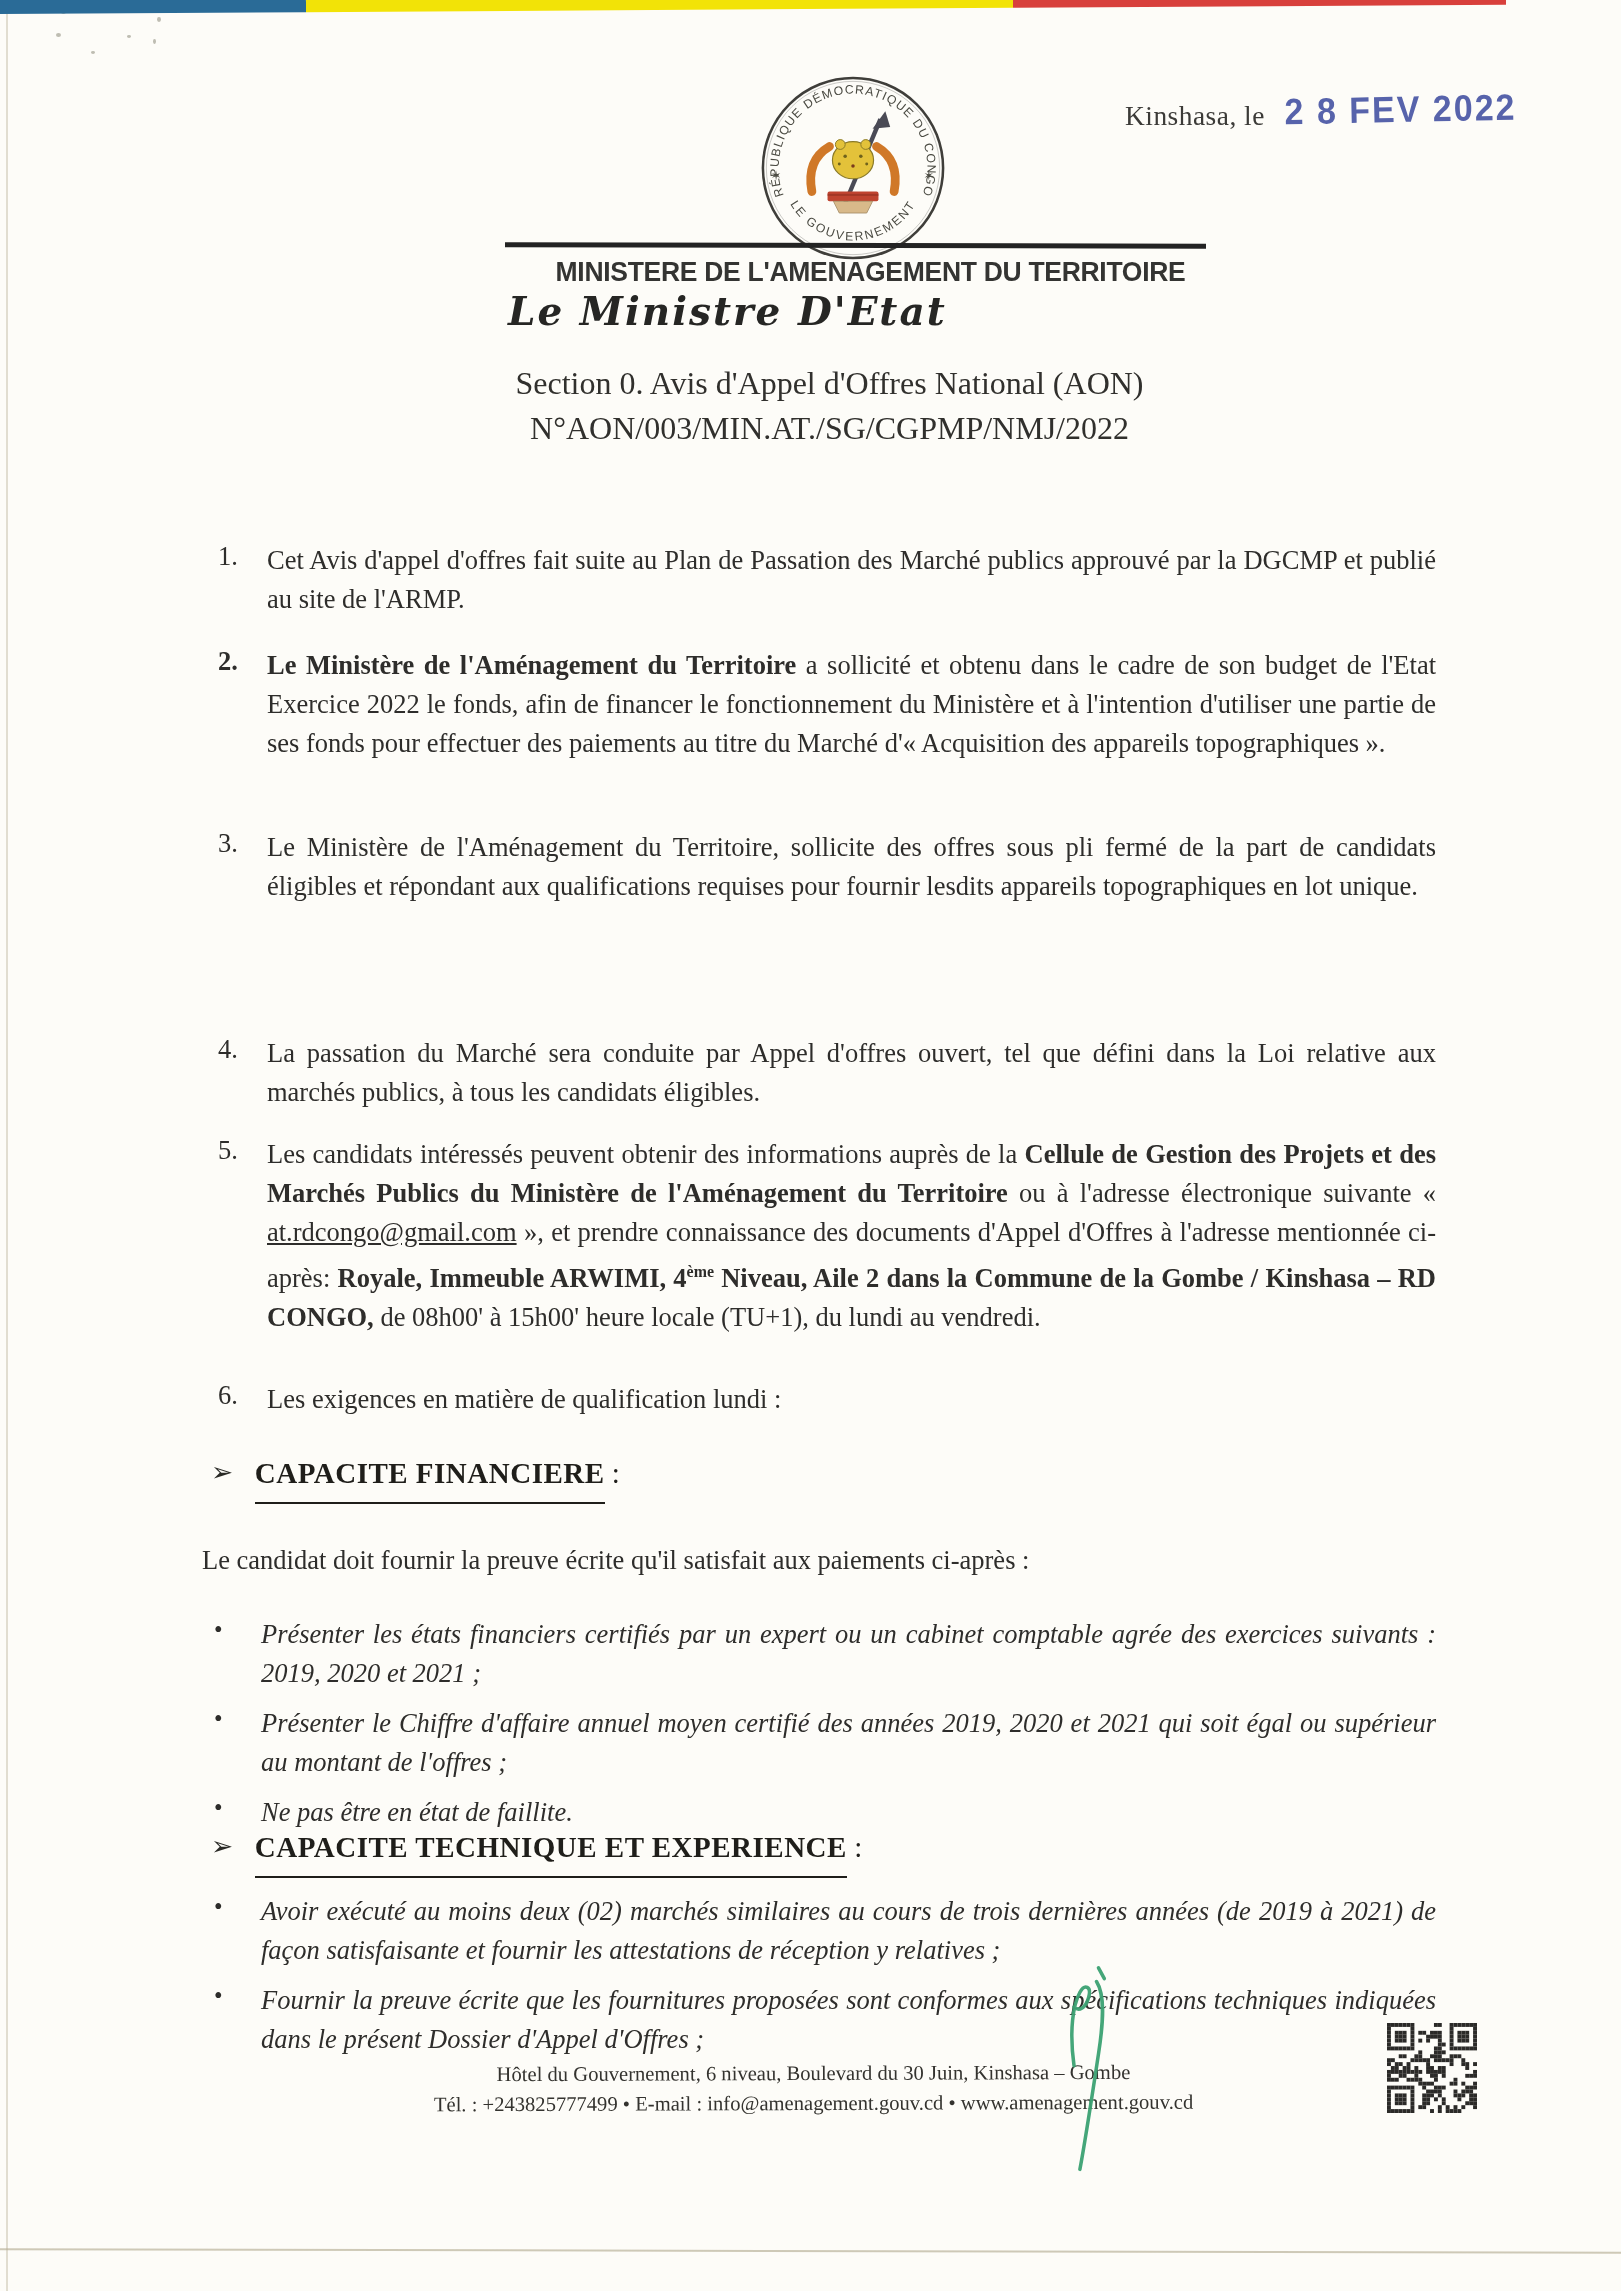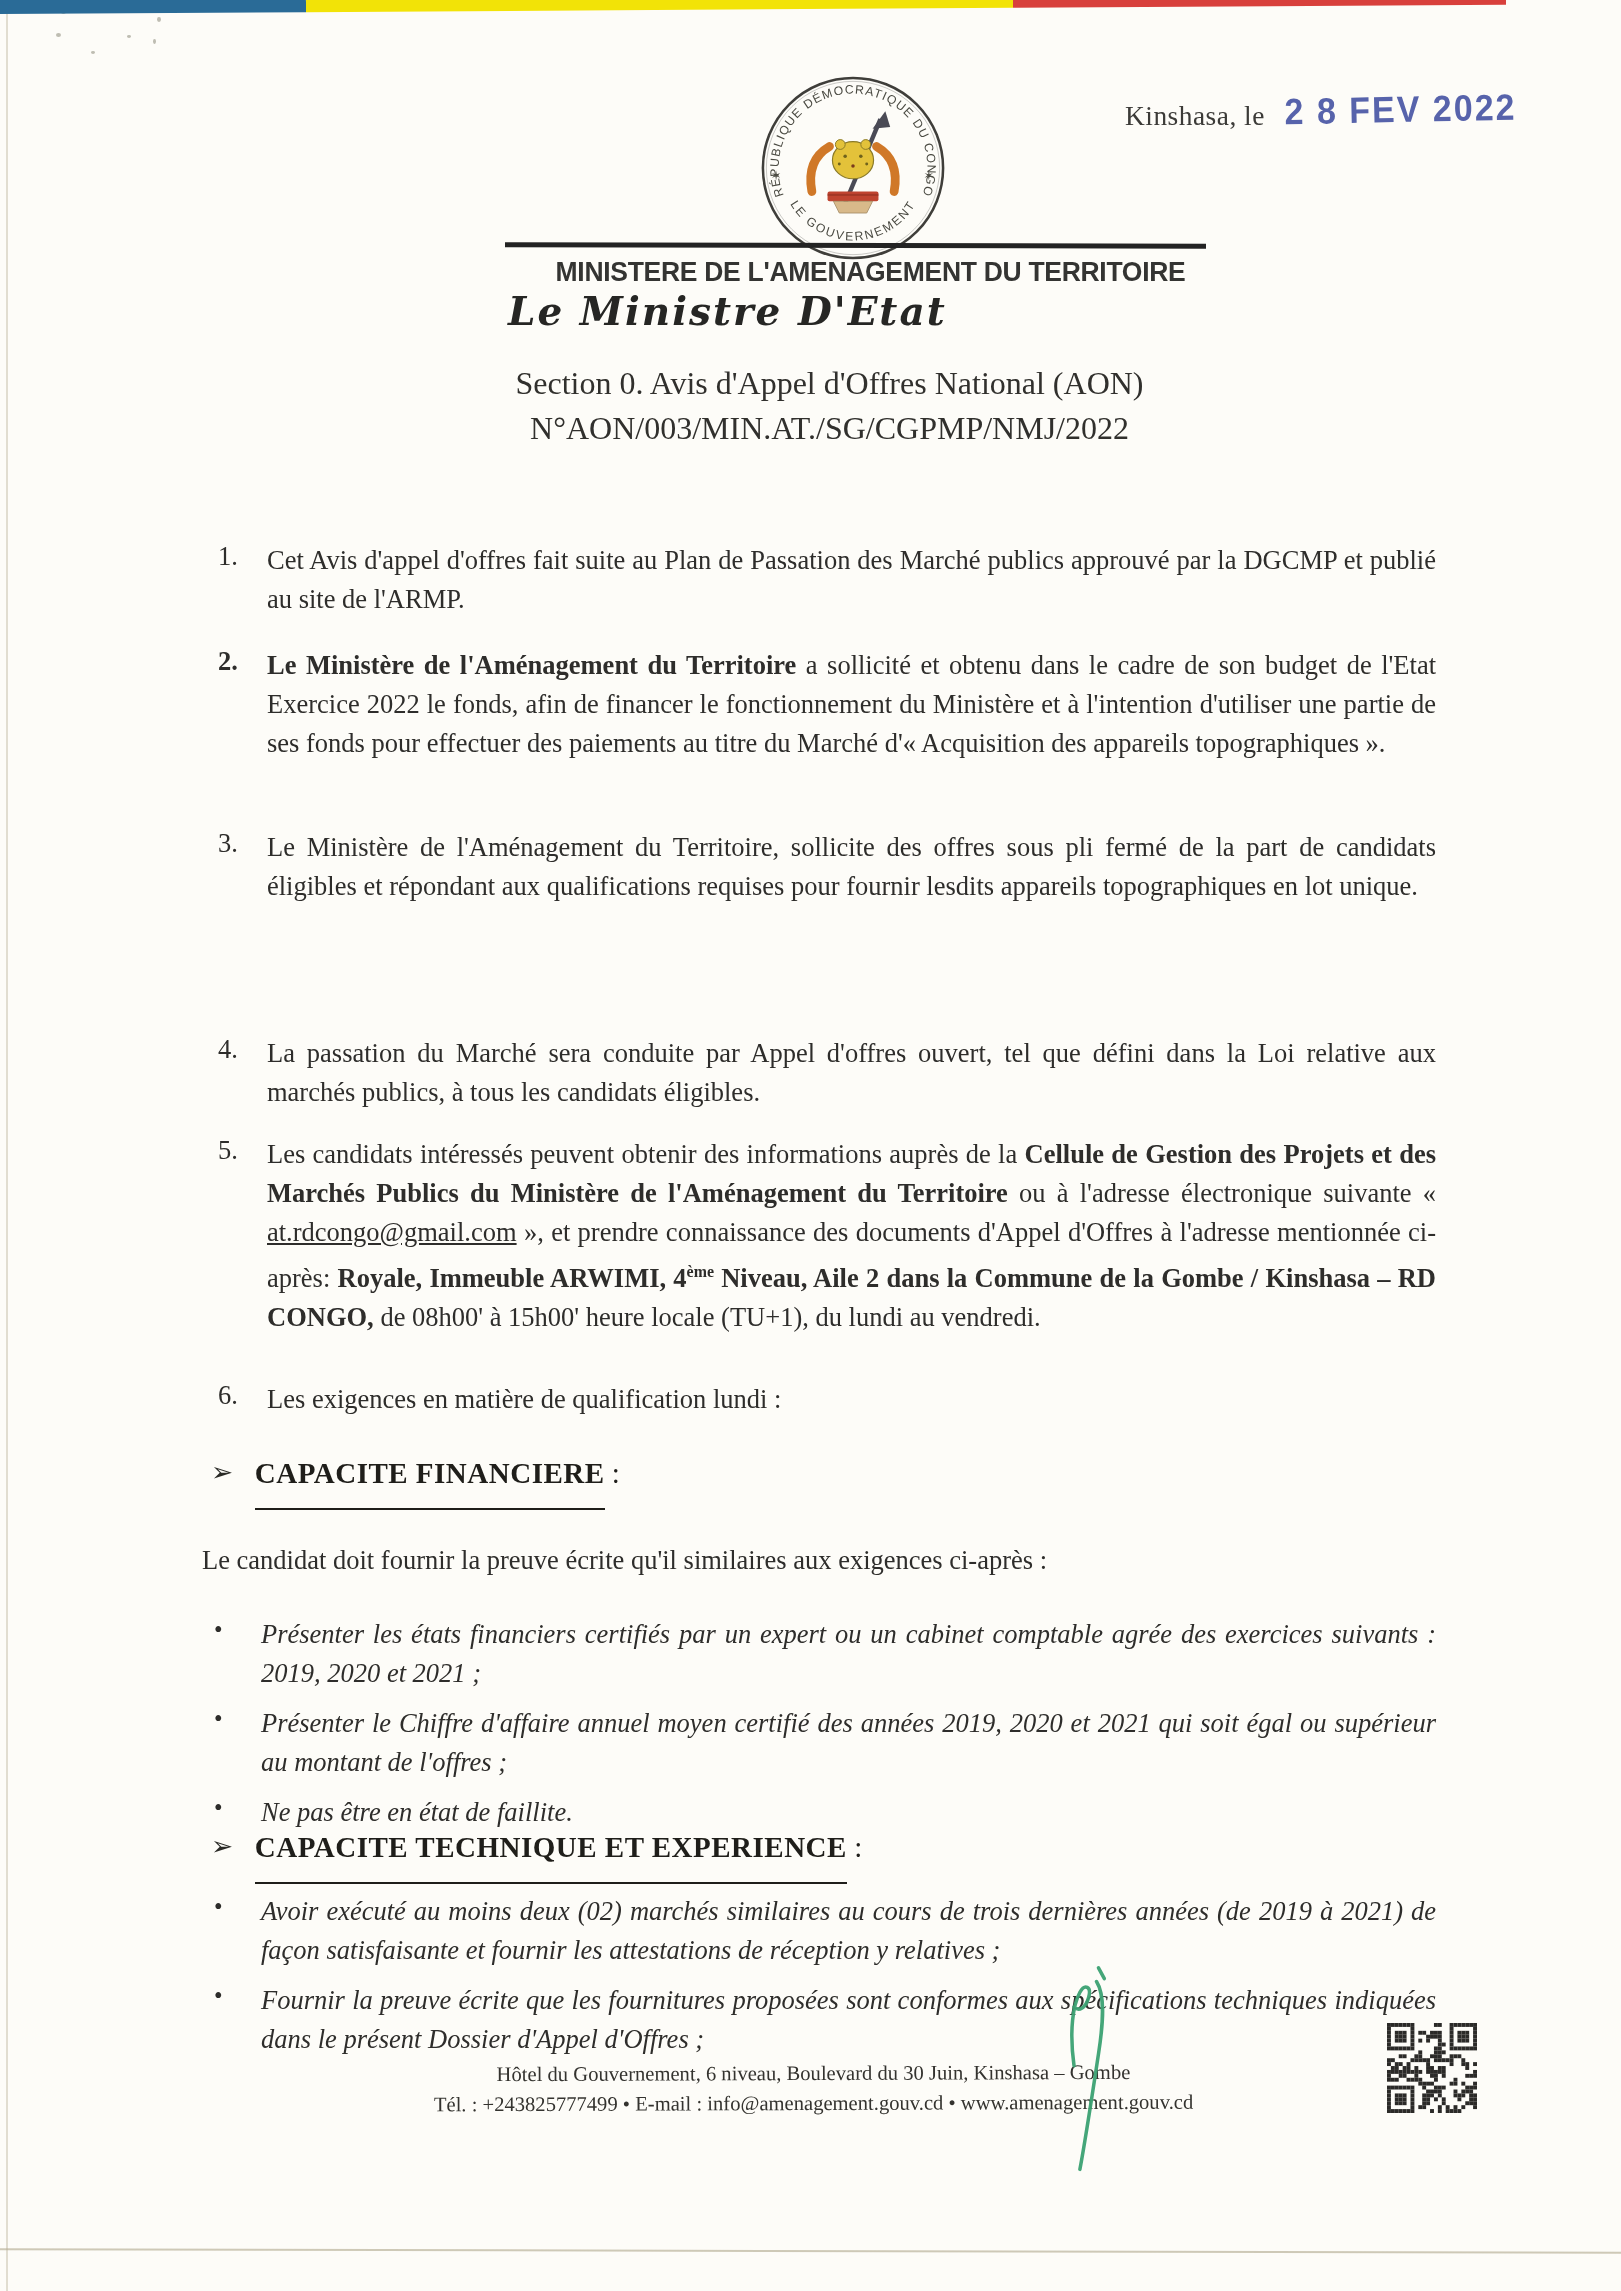--- a/index.html
+++ b/index.html
@@ -39,21 +39,21 @@
   
   .doc-title{left:266px;top:361px;width:1127px;text-align:center;
     font-size:32px;line-height:45px;color:#31302d;}
   .para{position:absolute;left:147px;width:1289px;display:flex;}
   .para .num{width:49px;margin-left:71px;font-size:26.5px;flex:none;}
   .para .txt{flex:1;text-align:justify;font-size:26.5px;line-height:39px;}
   .lot-heading{left:267px;top:961px;width:1176px;
     font-weight:bold;font-size:29px;letter-spacing:0.3px;color:#25241f;}
   .sec-head{position:absolute;left:211px;font-size:29px;color:#1f1e1a;}
   .sec-head .arrow{display:inline-block;font-size:26.5px;margin-right:21.6px;transform:translateY(-2px);color:#2a2a26;}
-  .sec-head .ht{font-weight:bold;border-bottom:2.9px solid #1f1e1a;padding-bottom:19px;letter-spacing:0.5px;margin-top:6px;}
+  .sec-head .ht{font-weight:bold;border-bottom:2.9px solid #1f1e1a;padding-bottom:13px;letter-spacing:0.5px;margin-top:6px;}
   .sec-head .colon{font-weight:normal;}
   .intro{left:202px;top:1541px;width:1235px;font-size:26.5px;line-height:38px;}
   .bullets{position:absolute;left:147px;width:1289px;}
   .bullet{display:flex;margin-bottom:10.8px;}
   .bullet .dot{width:47px;margin-left:67px;font-size:24.5px;flex:none;transform:translateY(1px);}
   .bullet .btxt{flex:1;text-align:justify;font-size:26.5px;line-height:39px;font-style:italic;}
   .b{font-weight:bold;}
   .i{}
   .u{text-decoration:underline;}
   sup{font-size:.6em;}
@@ -154,21 +154,21 @@
     <div class="txt"><span>Les candidats intéressés peuvent obtenir des informations auprès de la </span><span class="b">Cellule de Gestion des Projets et des Marchés Publics du Ministère de  l'Aménagement du Territoire</span><span> ou à l'adresse électronique suivante « </span><span class="i u">at.rdcongo@gmail.com</span><span> », et prendre connaissance des documents d'Appel d'Offres à l'adresse mentionnée ci-après: </span><span class="b">Royale, Immeuble ARWIMI, 4</span><sup class="b">ème</sup><span class="b"> Niveau, Aile 2 dans la Commune de la Gombe / Kinshasa – RD CONGO,</span><span> de 08h00' à 15h00' heure locale (TU+1), du lundi au vendredi.</span></div>
   </div>
   <div class="para" style="top:1380px;">
     <div class="num">6.</div>
     <div class="txt"><span>Les exigences en matière de qualification lundi :</span></div>
   </div>
 
   <div class="sec-head" style="top:1457px;">
     <span class="arrow">➢</span><span class="ht">CAPACITE FINANCIERE</span><span class="colon"> :</span>
   </div>
-  <div class="abs intro">Le candidat doit fournir la preuve écrite qu'il similaires aux exigences ci-après :</div>
+  <div class="abs intro">Le candidat doit fournir la preuve écrite qu'il satisfait aux paiements ci-après :</div>
 
   <div class="bullets" style="top:1615px;">
     <div class="bullet">
       <div class="dot">•</div>
       <div class="btxt">Présenter les états financiers certifiés par un expert ou un cabinet comptable agrée des exercices suivants : 2019, 2020 et 2021 ;</div>
     </div>
     <div class="bullet">
       <div class="dot">•</div>
       <div class="btxt">Présenter le Chiffre d'affaire annuel moyen certifié des années 2019, 2020 et 2021 qui soit égal ou supérieur au montant de l'offres ;</div>
     </div>

